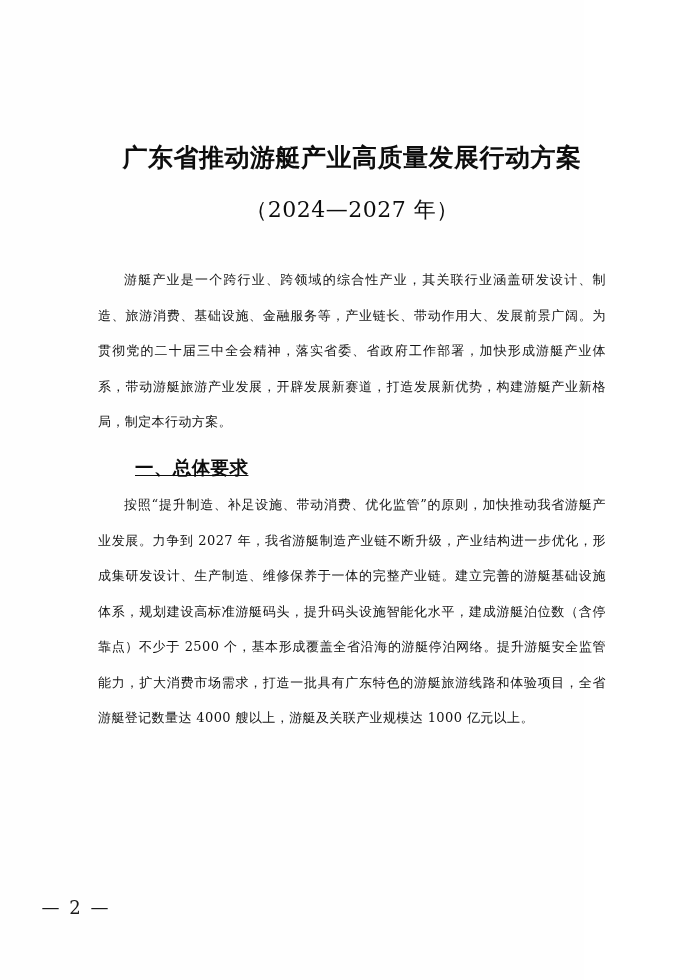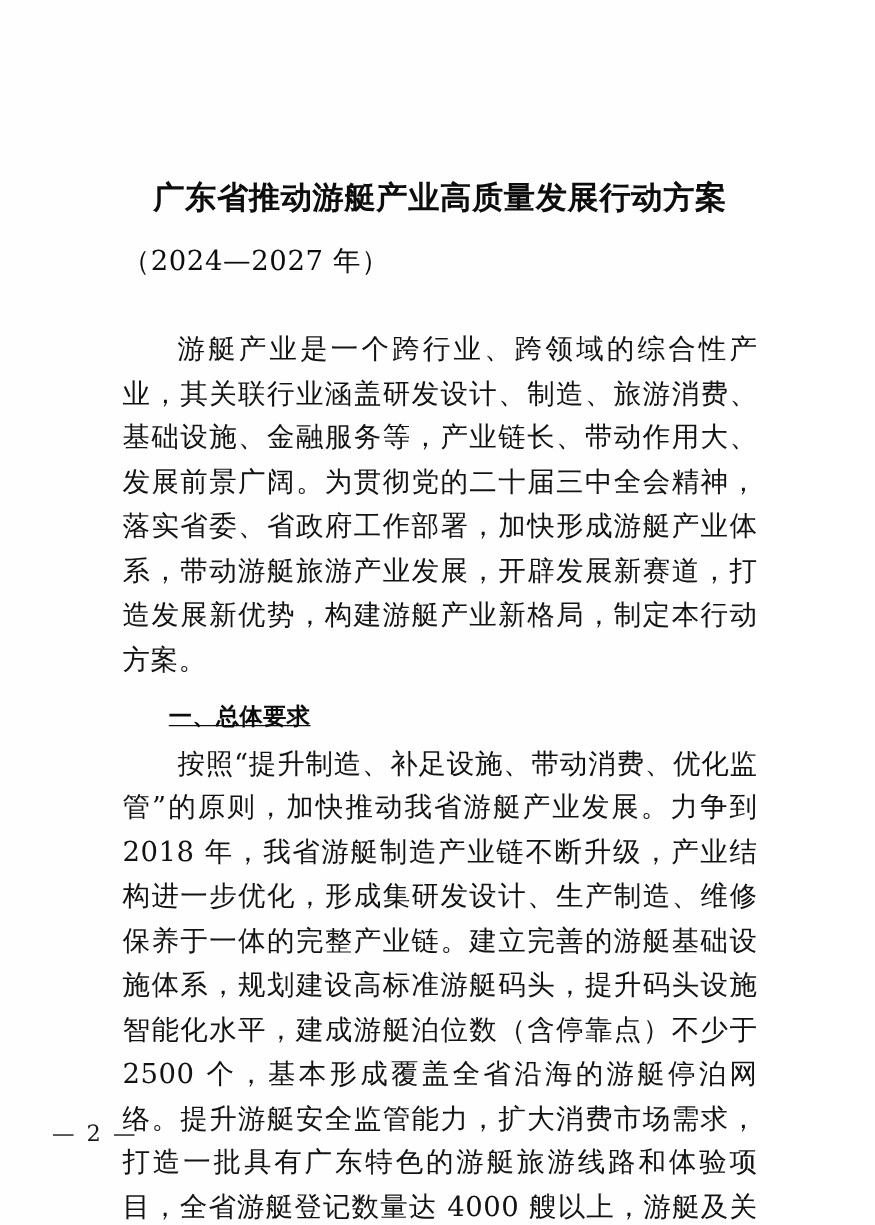--- a/index.html
+++ b/index.html
@@ -36,26 +36,27 @@
     line-height: 36px;
     text-align: center;
     letter-spacing: 0.5px;
     color: #0d0d0d;
     margin: 0 0 2px 0;
   }
   .doc-subtitle {
     font-family: "DejaVu Serif", "Liberation Serif", serif;
     font-size: 22px;
     line-height: 40px;
+    text-align: center;
     color: #0d0d0d;
     margin: 14px 0 0 0;
     letter-spacing: 0.5px;
   }
   .para {
-    font-size: 22px;
+    font-size: 13px;
     line-height: 35.5px;
     text-align: justify;
     text-justify: inter-ideograph;
     text-indent: 2em;
     margin: 0;
     color: #131313;
     letter-spacing: 0.4px;
   }
   .para.first {
     margin-top: 32px;
@@ -97,20 +98,20 @@
   <div class="content">
 
     <h1 class="doc-title">广东省推动游艇产业高质量发展行动方案</h1>
 
     <div class="doc-subtitle">（2024—2027 年）</div>
 
     <p class="para first">游艇产业是一个跨行业、跨领域的综合性产业，其关联行业涵盖研发设计、制造、旅游消费、基础设施、金融服务等，产业链长、带动作用大、发展前景广阔。为贯彻党的二十届三中全会精神，落实省委、省政府工作部署，加快形成游艇产业体系，带动游艇旅游产业发展，开辟发展新赛道，打造发展新优势，构建游艇产业新格局，制定本行动方案。</p>
 
     <h2 class="section-heading">一、总体要求</h2>
 
-    <p class="para after-heading">按照“提升制造、补足设施、带动消费、优化监管”的原则，加快推动我省游艇产业发展。力争到 2018 年，我省游艇制造产业链不断升级，产业结构进一步优化，形成集研发设计、生产制造、维修保养于一体的完整产业链。建立完善的游艇基础设施体系，规划建设高标准游艇码头，提升码头设施智能化水平，建成游艇泊位数（含停靠点）不少于 2500 个，基本形成覆盖全省沿海的游艇停泊网络。提升游艇安全监管能力，扩大消费市场需求，打造一批具有广东特色的游艇旅游线路和体验项目，全省游艇登记数量达 4000 艘以上，游艇及关联产业规模达 1000 亿元以上。</p>
+    <p class="para after-heading">按照“提升制造、补足设施、带动消费、优化监管”的原则，加快推动我省游艇产业发展。力争到 2027 年，我省游艇制造产业链不断升级，产业结构进一步优化，形成集研发设计、生产制造、维修保养于一体的完整产业链。建立完善的游艇基础设施体系，规划建设高标准游艇码头，提升码头设施智能化水平，建成游艇泊位数（含停靠点）不少于 2500 个，基本形成覆盖全省沿海的游艇停泊网络。提升游艇安全监管能力，扩大消费市场需求，打造一批具有广东特色的游艇旅游线路和体验项目，全省游艇登记数量达 4000 艘以上，游艇及关联产业规模达 1000 亿元以上。</p>
 
   </div>
 
   <div class="page-number">
     <span class="page-number-inner">— 2 —</span>
   </div>
 </div>
 
 </body></html>

